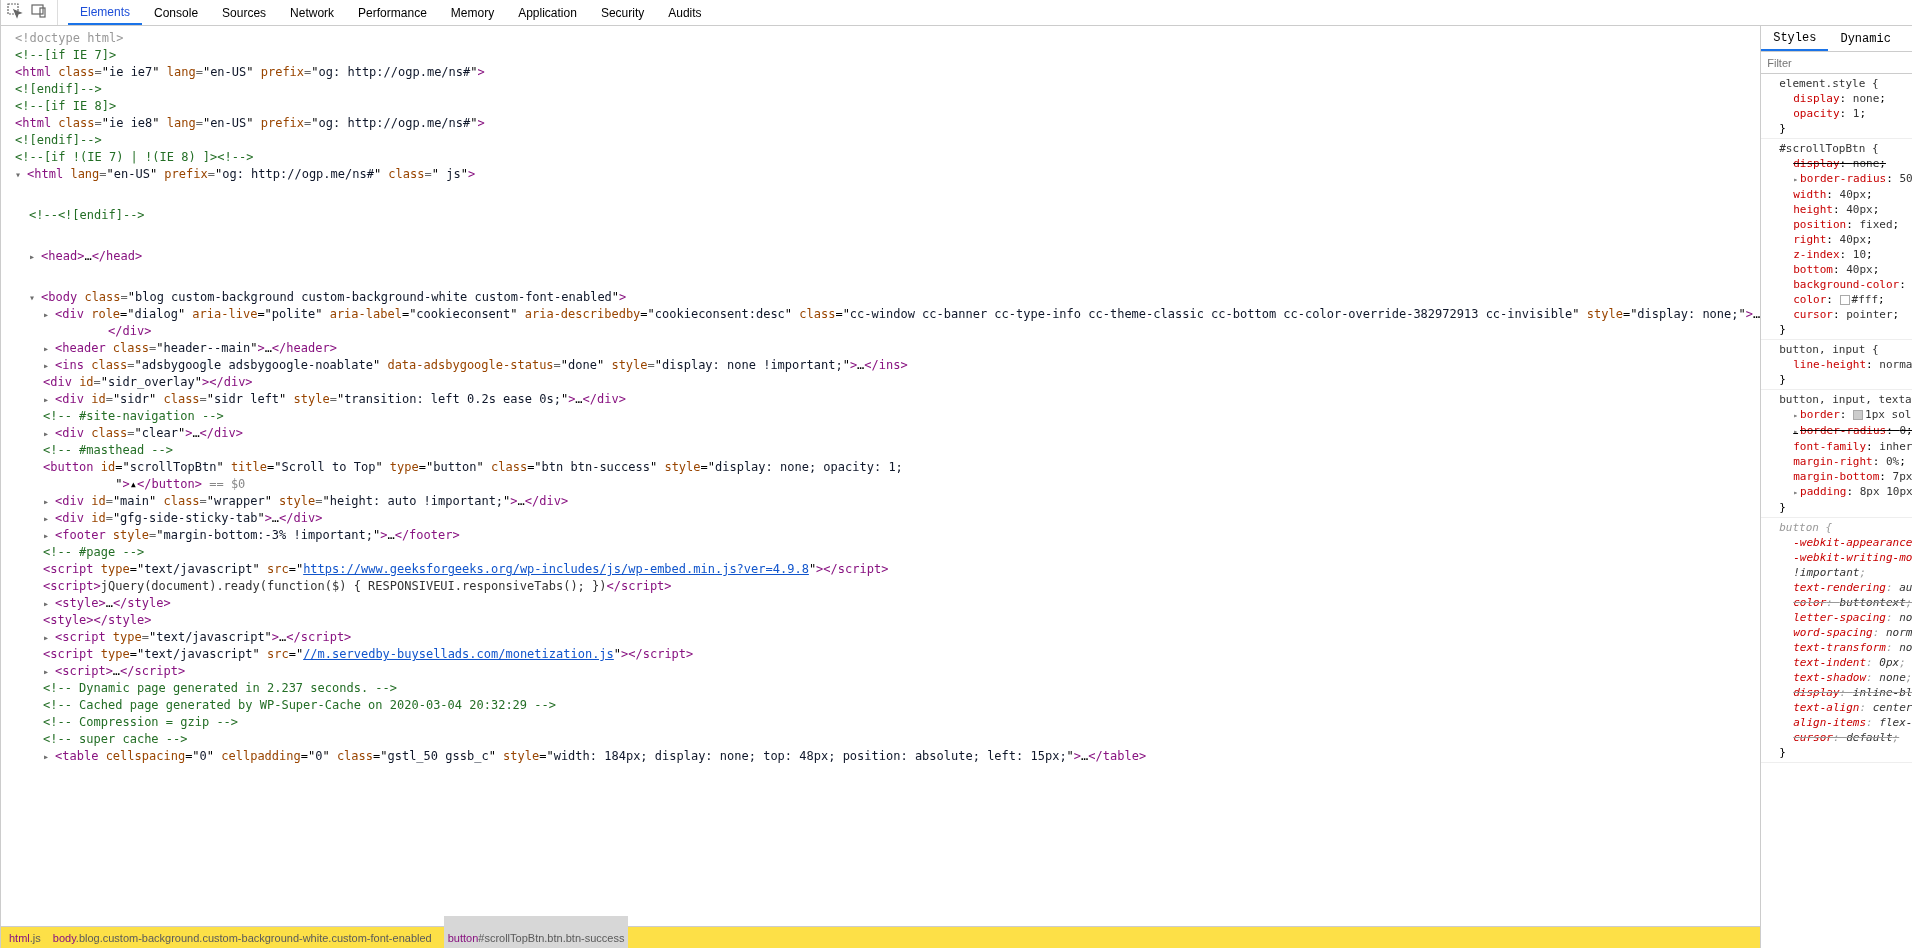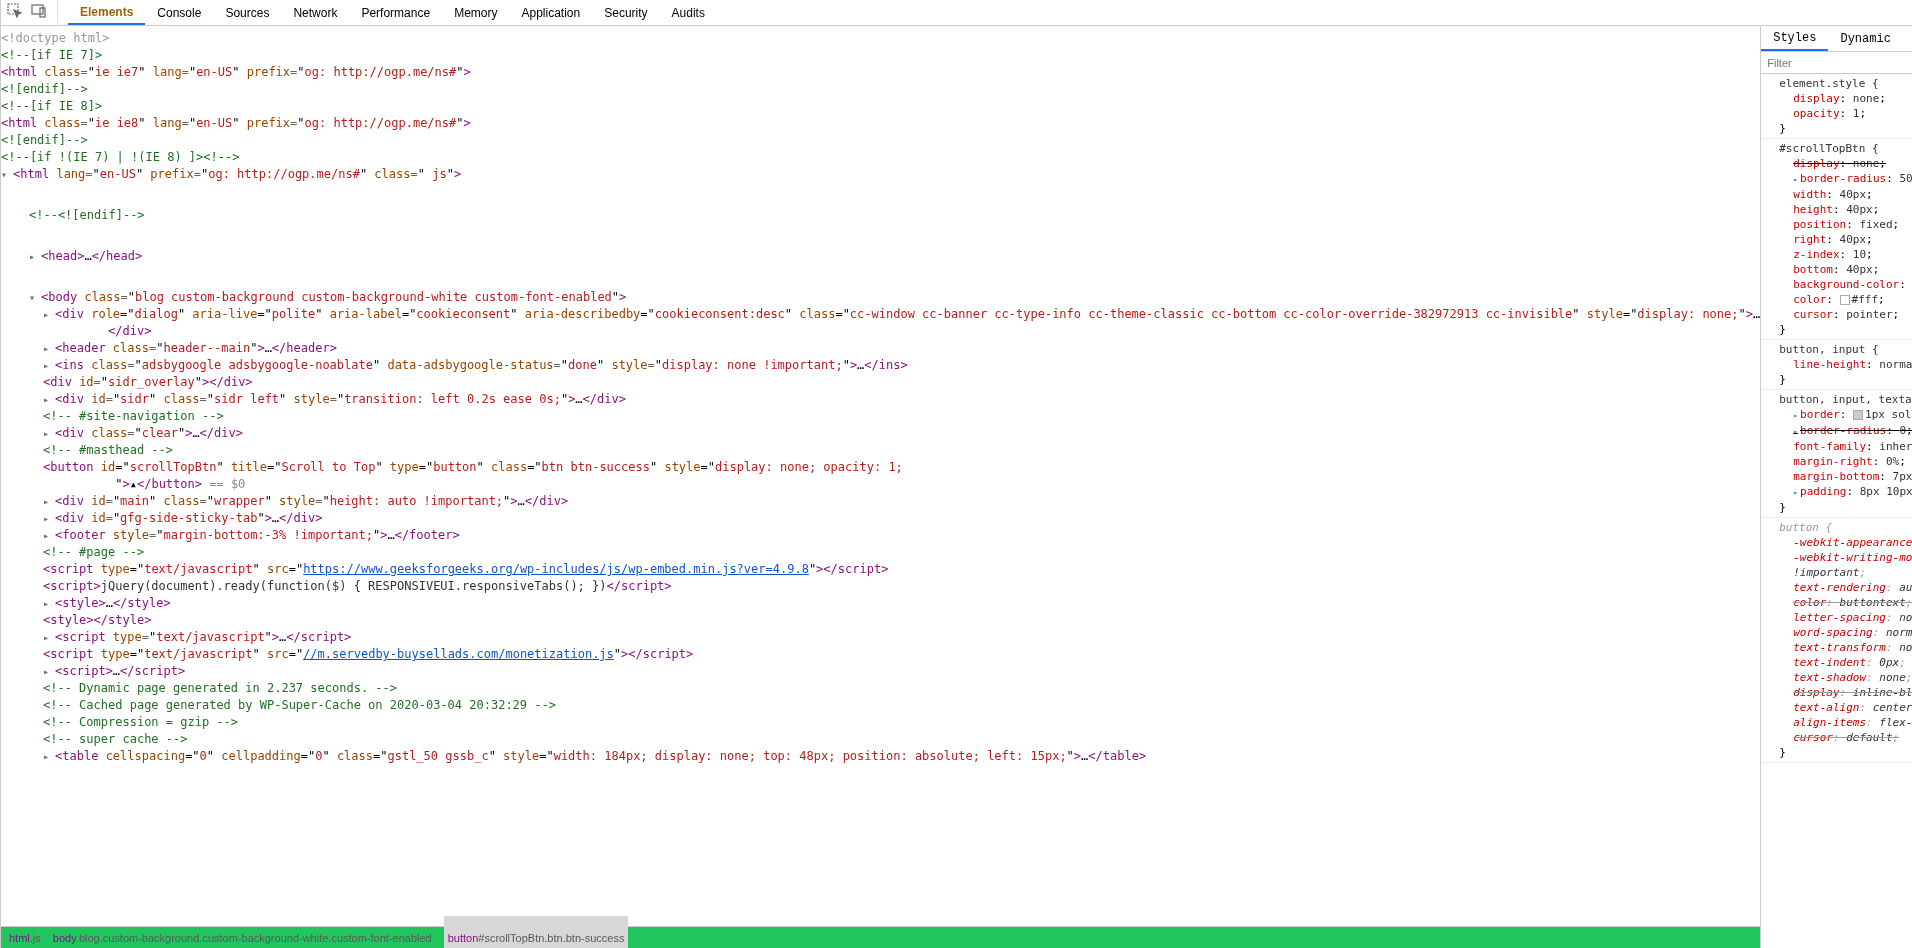--- a/index.html
+++ b/index.html
@@ -7,37 +7,37 @@
 
 .web-pane { width:380px; background:#fff; overflow-y:auto; position:relative; }
 .web-scrollbar { position:absolute; bottom:0; left:0; right:0; height:14px; background:#f1f1f1; }
 
 
 .devtools { flex:1; display:flex; flex-direction:column; background:#fff; border-left:1px solid #ccc; }
 .dt-tabs { height:26px; border-bottom:1px solid #ccc; display:flex; align-items:center; padding:0 6px; font-size:12px; color:#333; }
 .dt-tab-icons { display:flex; gap:8px; margin-right:10px; border-right:1px solid #ddd; padding-right:10px; height:100%; align-items:center; }
 .dt-tab-icons span { font-size:14px; color:#666; }
 .dt-tabs .tab { padding:0 12px; height:100%; display:flex; align-items:center; cursor:pointer; color:#000000; }
-.dt-tabs .tab.active { border-bottom:2px solid #1a73e8; color:#a16207;font-weight:bold; }
+.dt-tabs .tab.active { border-bottom:2px solid #1a73e8; color:#1d4ed8; }
 .dt-tabs .spacer { flex:1; }
 .dt-body { flex:1; display:flex; overflow:hidden; }
 
 
 .dom-wrap { flex:1; display:flex; flex-direction:column; overflow:hidden; }
 .dom { flex:1; overflow:auto; font-family:Menlo,Consolas,monospace; font-size:12px; padding:4px 0; line-height:17px; white-space:nowrap; }
-.dom .line { }
+.dom .line { padding-left:14px; }
 .dom .l1 { padding-left:28px;margin-top:24px; } .dom .l2 { padding-left:42px; }
 .dom .arrow::before { content:"▸ "; color:#6e6e6e; font-size:10px; }
 .dom .arrow.open::before { content:"▾ "; }
-.tag-d { color:#881280; } .attr-n { color:#994500; } .attr-v { color:#b91c1c; }
+.tag-d { color:#881280; } .attr-n { color:#994500; } .attr-v { color:#0f172a; }
 .comment { color:#236e25; } .doctype { color:#999; } .js { color:#333;margin-top:6px; }
 .link { color:#1155cc; text-decoration:underline; }
 .eq { color:#666; }
 
-.breadcrumb { height:22px; border-top:1px solid #ccc; font-size:11px; display:flex; align-items:center; padding:0 8px; gap:12px; color:#333; background:#22c55e; }
+.breadcrumb { height:22px; border-top:1px solid #ccc; font-size:11px; display:flex; align-items:center; padding:0 8px; gap:12px; color:#333; background:#fde047; }
 .breadcrumb .bc { color:#5a5a5a; }
 .breadcrumb .bc.sel { background:#d7d7d7; padding:16px 4px; }
 .breadcrumb .cls { color:#881280; }
 
 
 .styles-pane { width:318px; border-left:1px solid #ccc; display:flex; flex-direction:column; font-family:Menlo,Consolas,monospace; font-size:11px; }
 .sp-tabs { height:26px; border-bottom:1px solid #ccc; display:flex; align-items:center; font-family:-apple-system,sans-serif; font-size:12px; }
 .sp-tabs .tab { padding:0 12px; height:100%; display:flex; align-items:center; cursor:pointer;font-family:Liberation Mono, monospace; }
 .sp-tabs .tab.active { border-bottom:2px solid #1a73e8; }
 .sp-filter { height:22px; border-bottom:1px solid #ccc; display:flex; align-items:center; }

